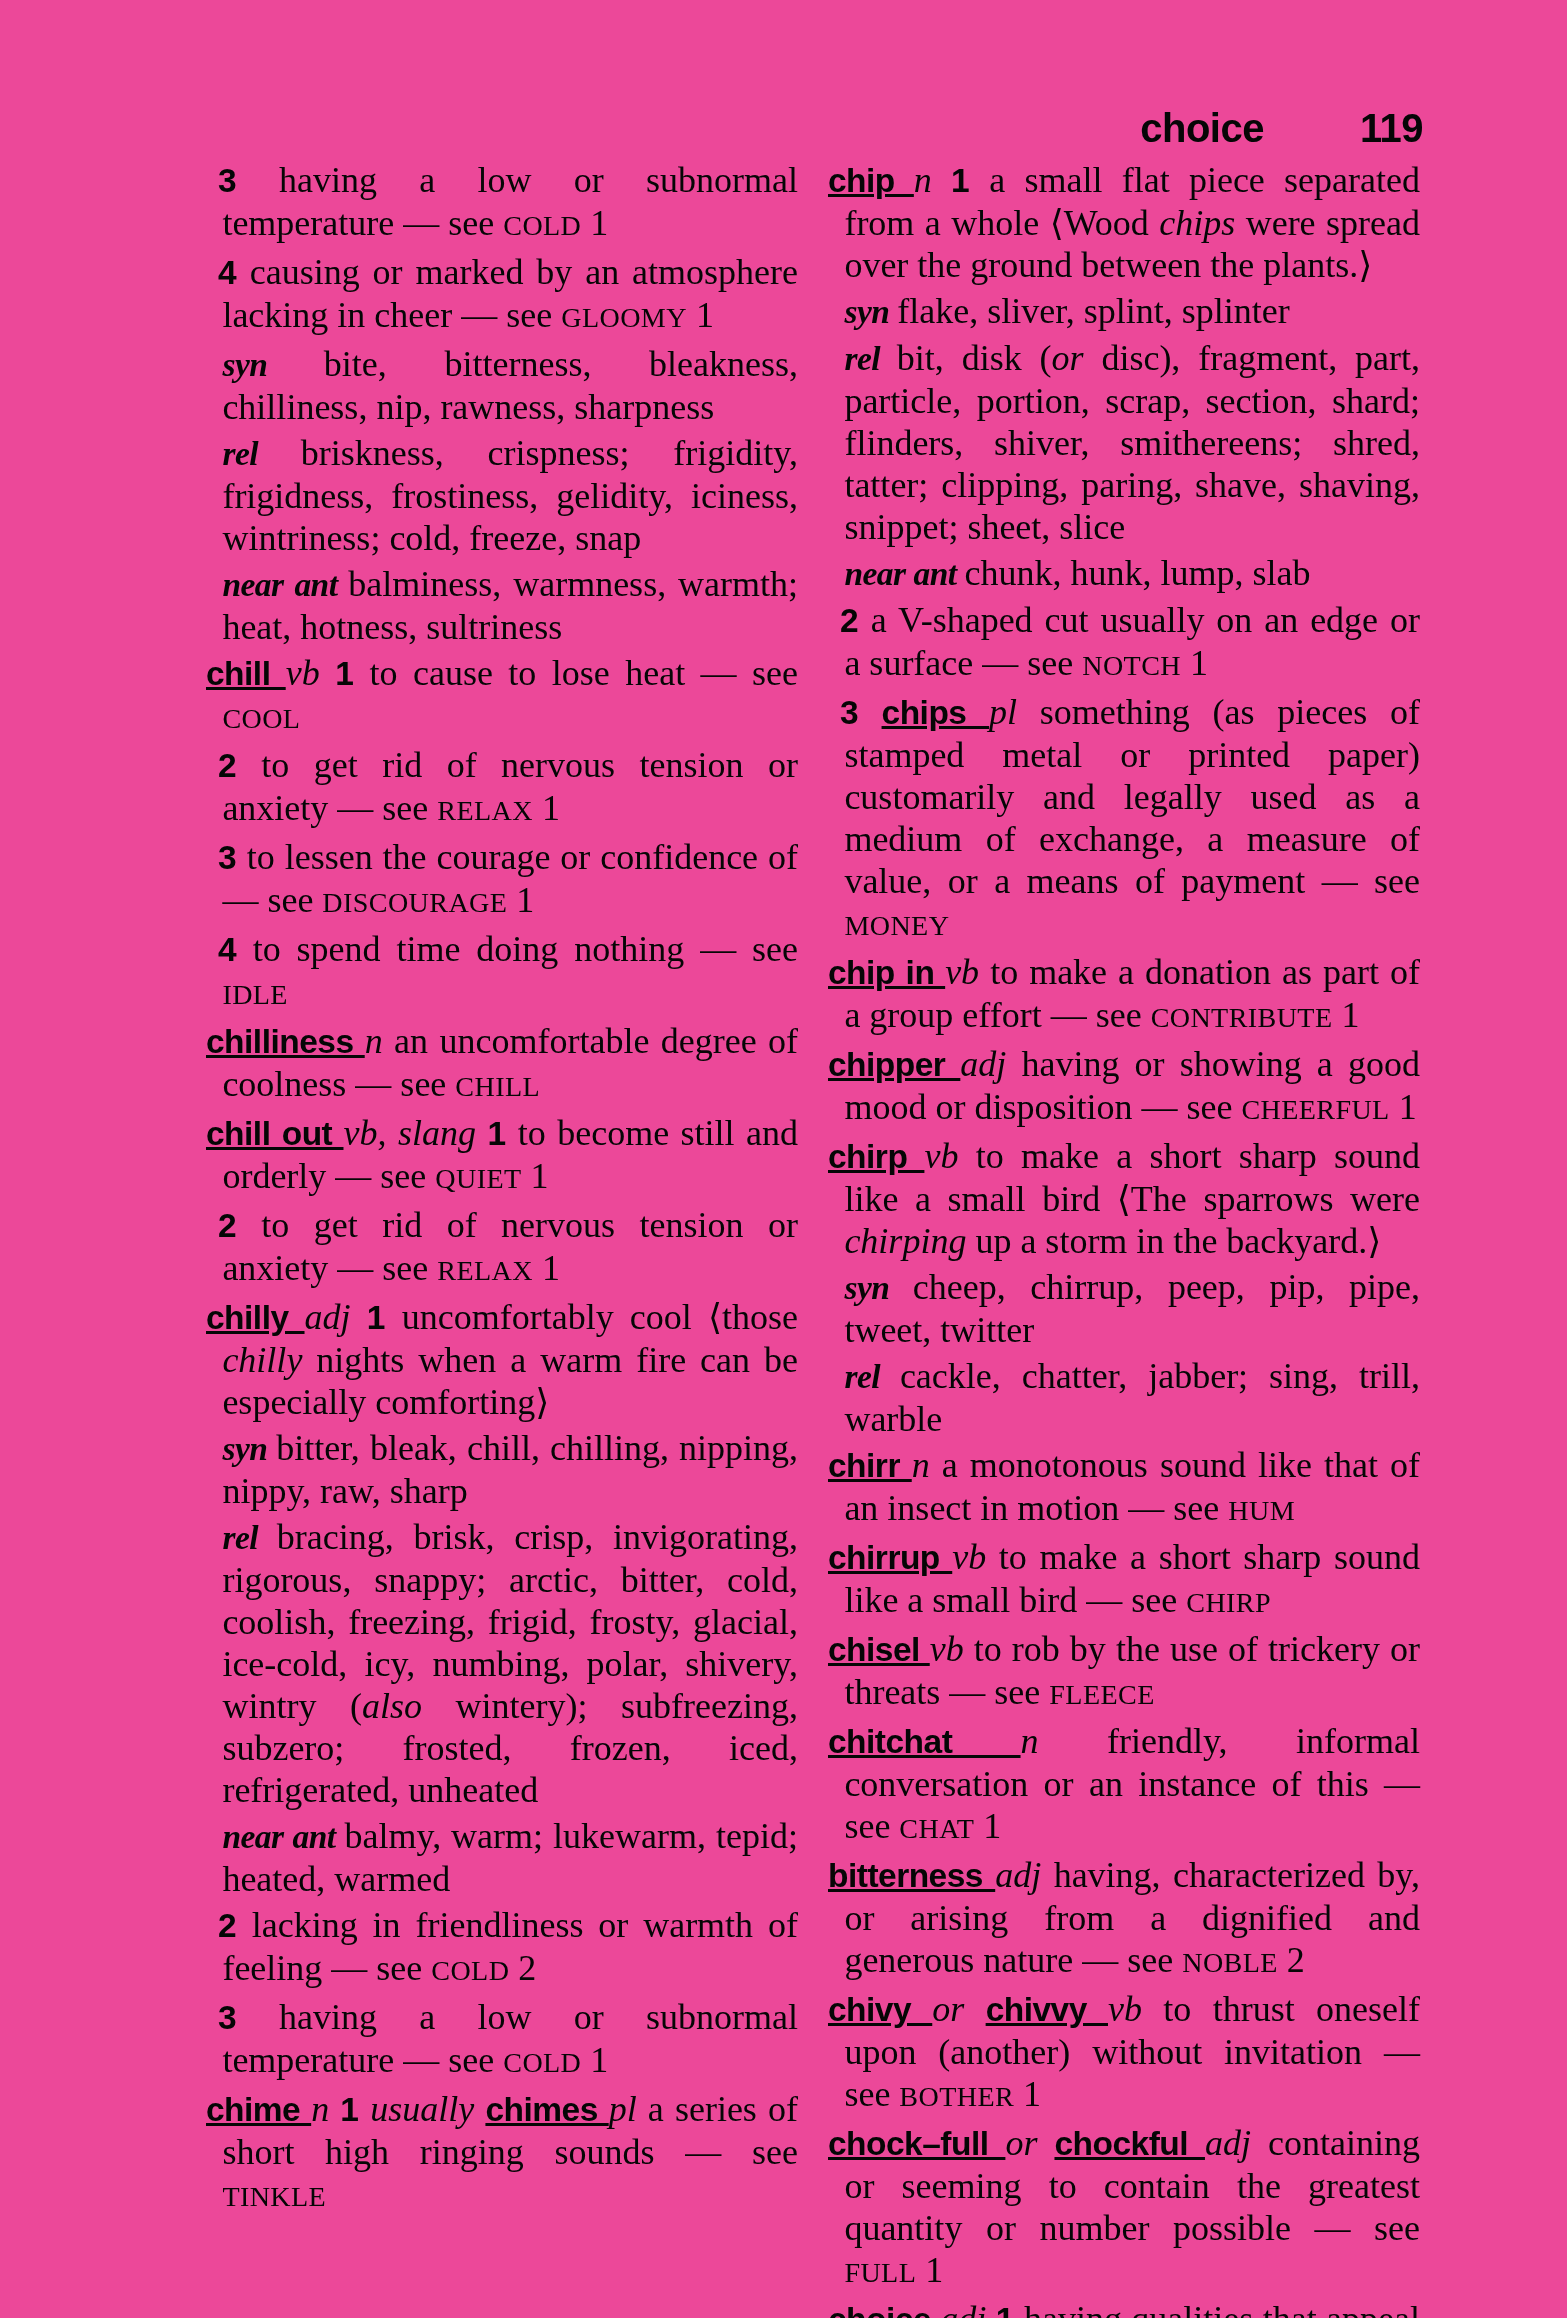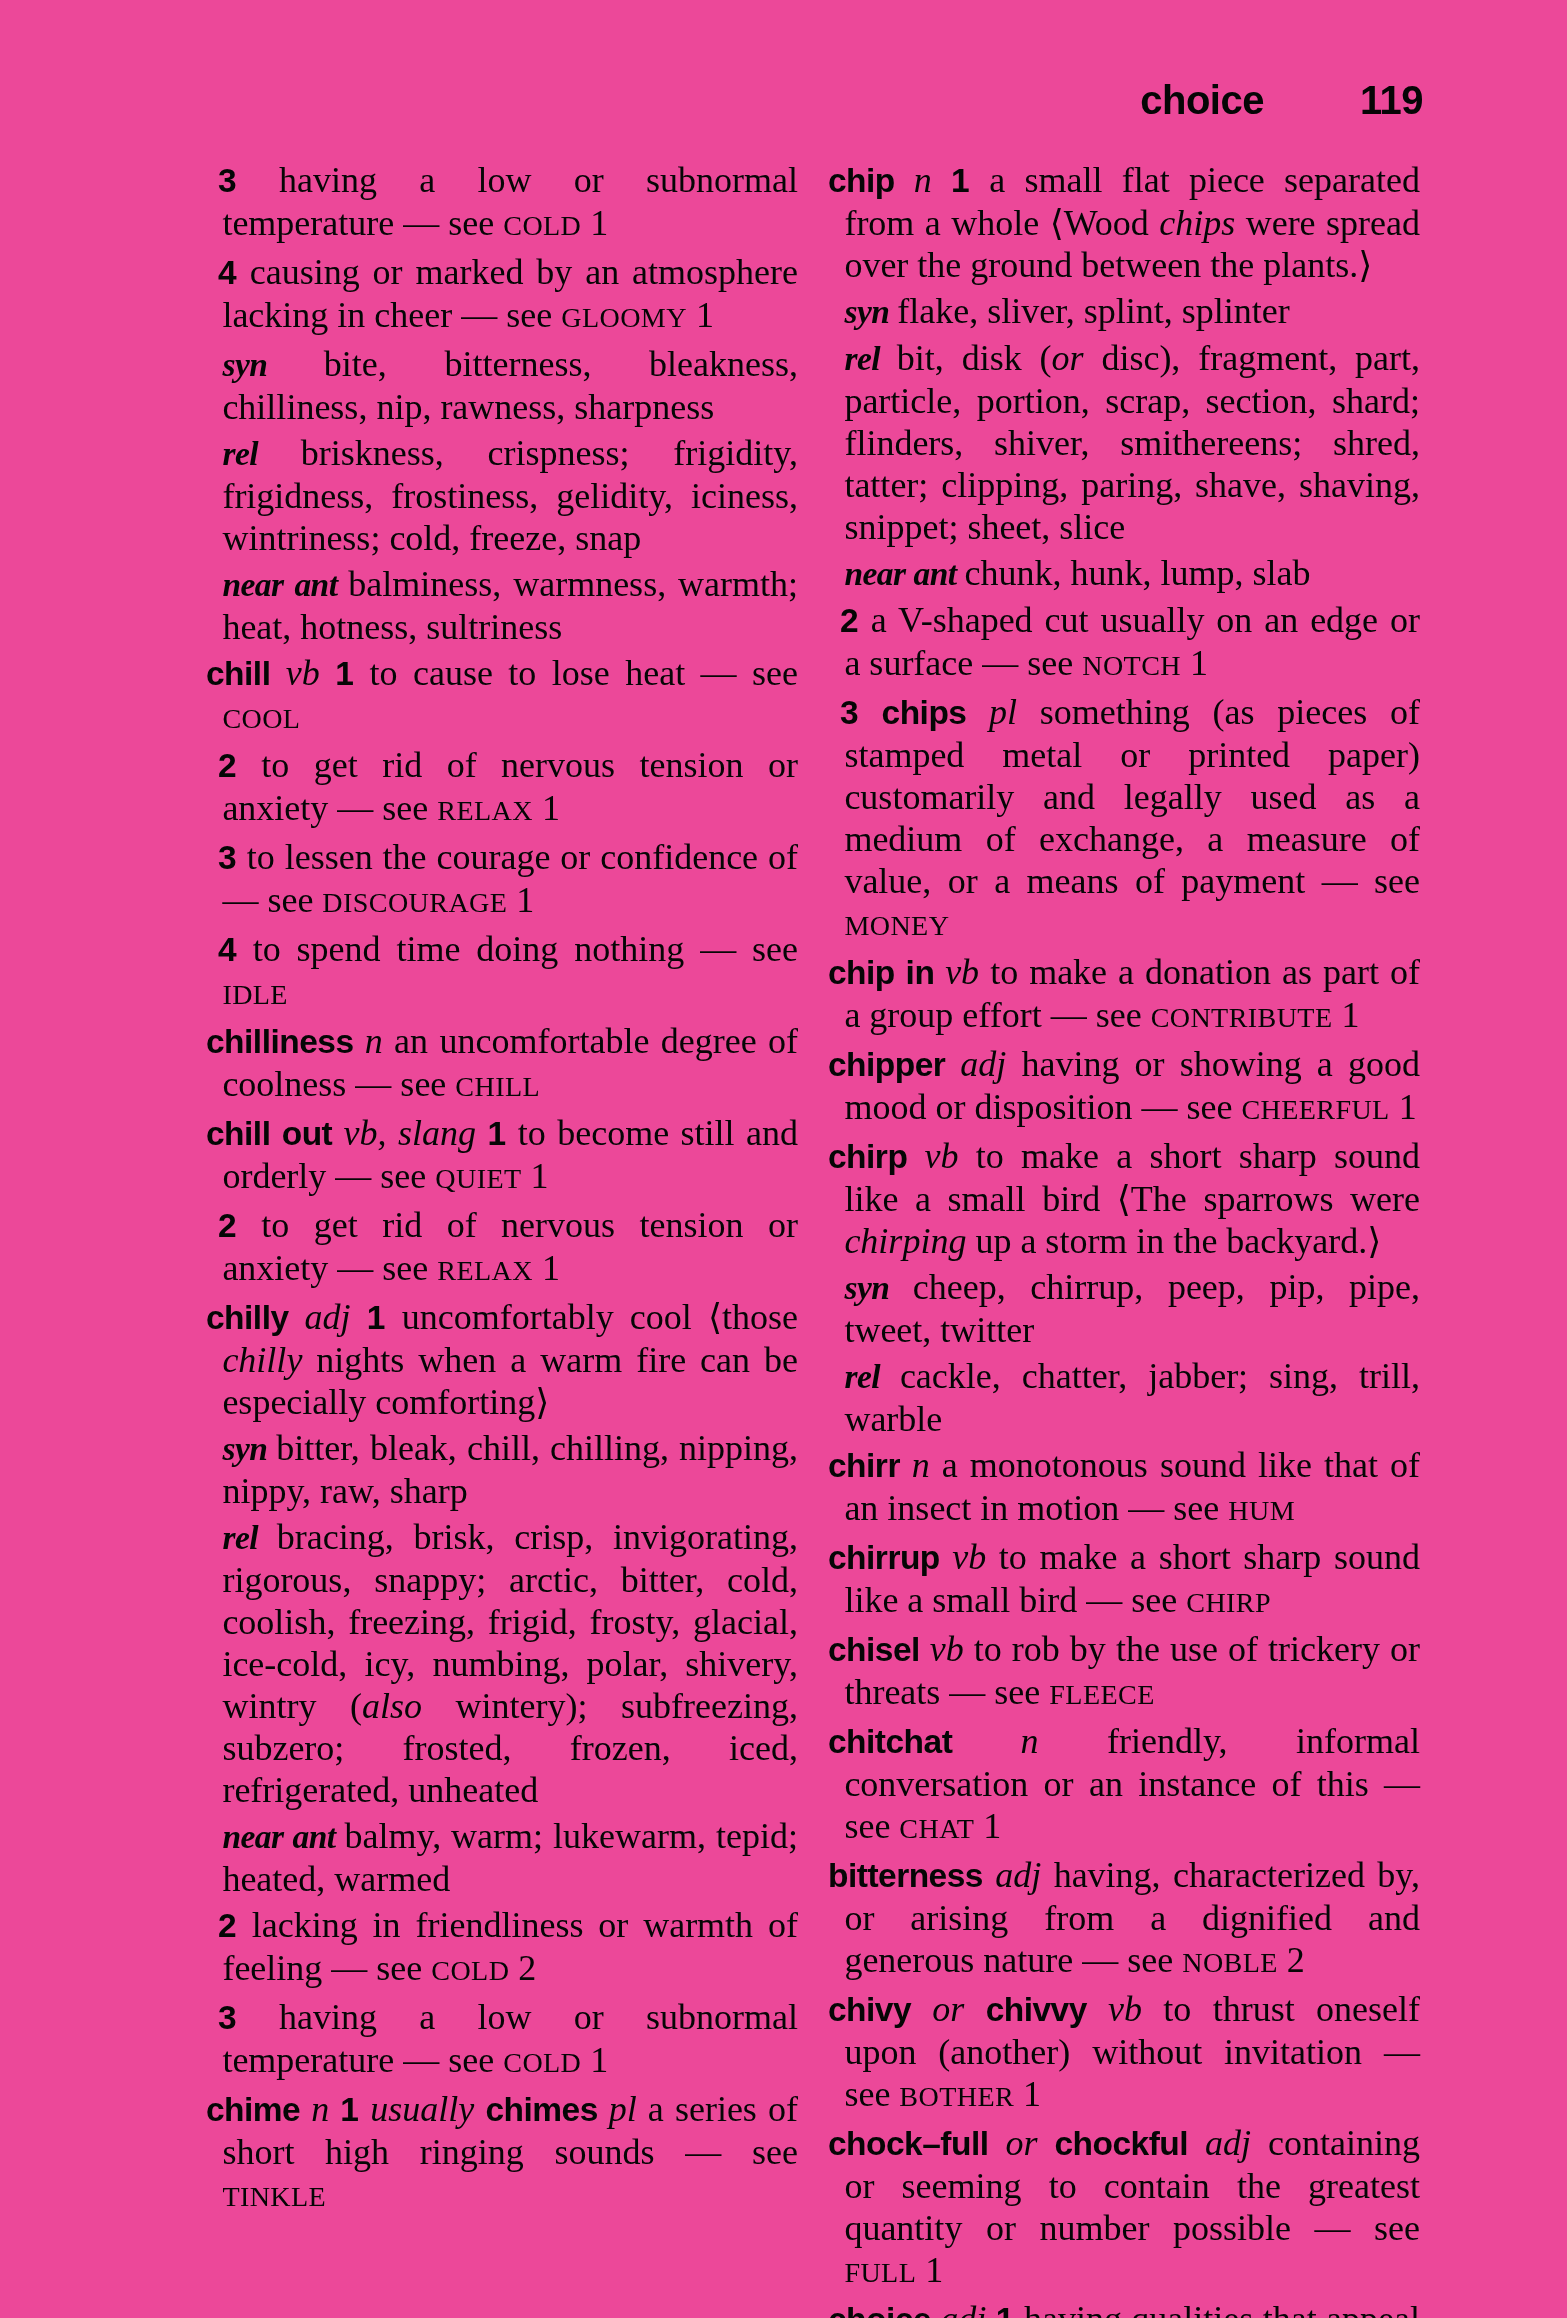--- a/index.html
+++ b/index.html
@@ -23,21 +23,21 @@
     right: 144px;
     display: flex;
     justify-content: flex-end;
     align-items: baseline;
     font-family: "Liberation Sans", sans-serif;
     font-weight: 700;
     font-size: 40px;
     line-height: 40px;
     letter-spacing: -0.5px;
   }
-  .running-head .page-number { margin-left: 96px; }
+  .running-head .page-number { margin-left: 96px; margin-top: 28px; }
   .columns {
     position: absolute;
     top: 155px;
     left: 202px;
     display: flex;
     gap: 22px;
   }
   .col { width: 600px; }
   .block {
     margin: 4px;
@@ -47,20 +47,21 @@
     -webkit-hyphens: auto;
   }
   .entry  { text-indent: -16.4px; }
   .sense  { text-indent: -4.5px; }
   .label  { text-indent: 0; }
   .hw {
     font-family: "Liberation Sans", sans-serif;
     font-weight: 700;
     font-size: 0.93em;
     letter-spacing: -0.5px;
+    text-decoration: underline;
   }
   .b {
     font-family: "Liberation Sans", sans-serif;
     font-weight: 700;
     font-size: 0.93em;
   }
   .i { font-style: italic; }
   .lab {
     font-family: Liberation Serif, serif;
     font-weight: 700;

